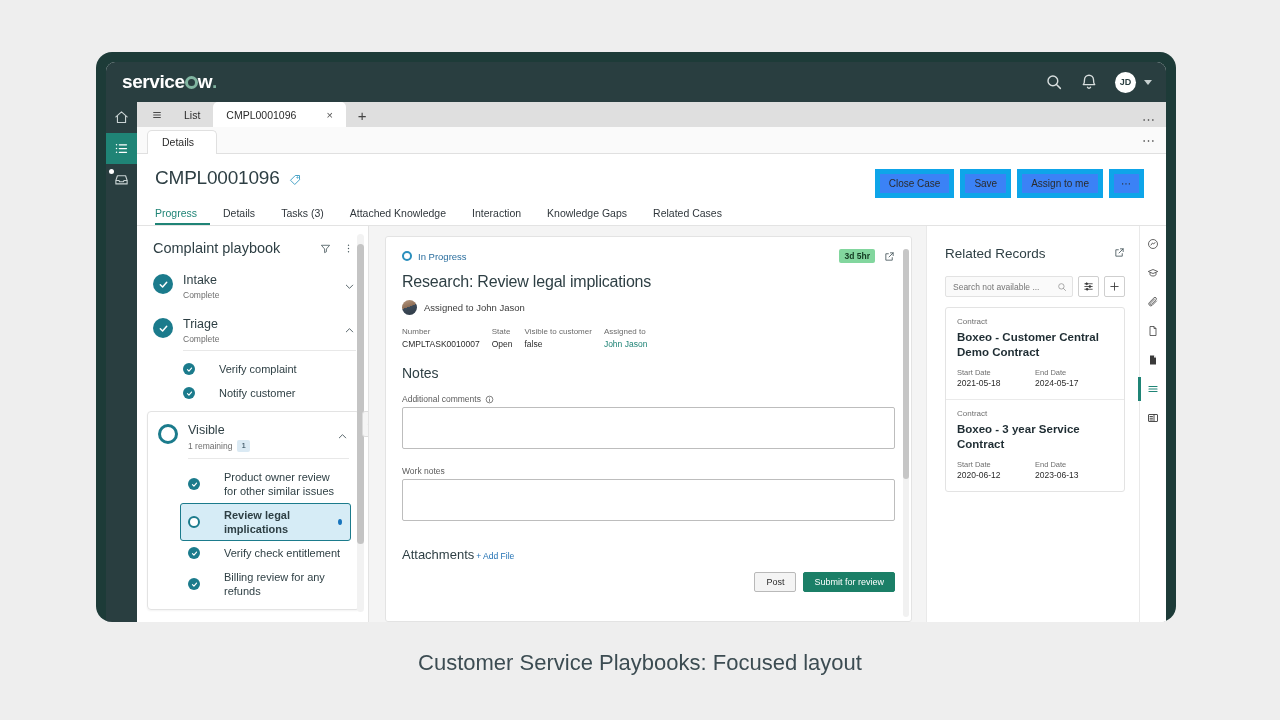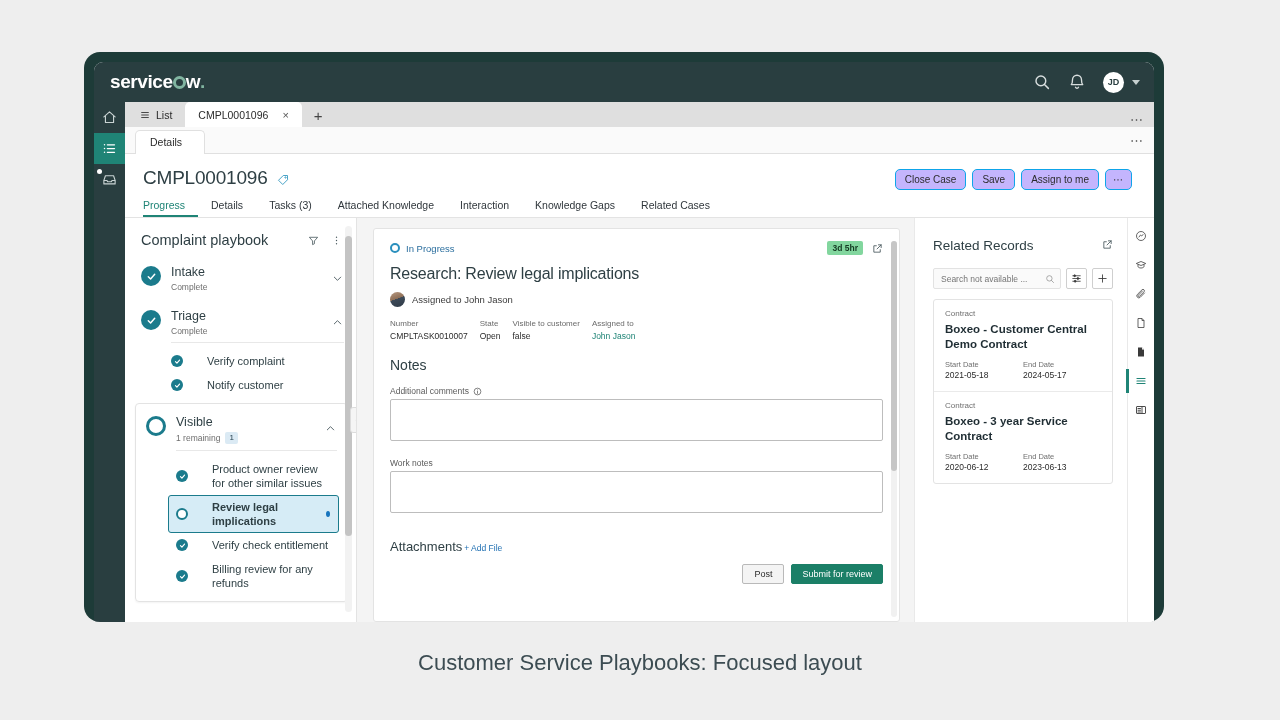--- a/index.html
+++ b/index.html
@@ -6,21 +6,21 @@
   html, body {
     width: 1280px; height: 720px;
     background: #eeeeee;
     font-family: "Liberation Sans", sans-serif;
     overflow: hidden;
   }
 
   
   #device-frame {
     position: absolute;
-    left: 84px; top: 52px;
+    left: 96px; top: 52px;
     width: 1080px; height: 570px;
     background: #1d3b38;
     border-radius: 16px;
     padding: 10px 10px 0 10px;
     overflow: hidden;
   }
   #app-window {
     position: relative;
     width: 100%; height: 100%;
     background: #ffffff;
@@ -69,21 +69,21 @@
   
   #content-col { flex: 1; display: flex; flex-direction: column; min-width: 0; }
 
   
   #tabstrip {
     height: 25px; background: #dfdfdf;
     display: flex; align-items: flex-end; position: relative;
     padding-left: 2px;
   }
   .tstrip-item {
-    height: 25px; display: flex; align-items: center; gap: 6px;
+    height: 25px; display: flex; align-items: center; gap: 22px;
     padding: 0 13px; font-size: 10.5px; color: #2b2b2b; cursor: pointer;
   }
   .tstrip-item.active { background: #fff; border-radius: 5px 5px 0 0; }
   .tclose { font-size: 11px; color: #555; margin-left: 8px; cursor:pointer;}
   .tplus { font-size: 15px; color: #444; padding: 0 12px; cursor:pointer; line-height: 22px;}
   #strip-dots { margin-left: auto; color: #4a4a4a; font-size: 13px; letter-spacing: 1px; padding-right: 10px; cursor:pointer;}
 
   
   #subtabrow {
     height: 27px; background: #fafafa; border-bottom: 1px solid #e0e0e0;
@@ -98,22 +98,22 @@
     margin-bottom: -1px;
   }
   #subtab-dots { margin-left: auto; color: #4a4a4a; font-size: 13px; letter-spacing: 1px; padding: 0 10px 5px 0; cursor:pointer;}
 
   
   #rec-header { padding: 13px 22px 0 18px; display: flex; align-items: flex-start; background:#fff;}
   #rec-title { font-size: 19px; color: #2e3f44; font-weight: normal; letter-spacing: -.2px; }
   #tag-icon { margin-left: 9px; margin-top: 5px; cursor: pointer; }
   #rec-actions { margin-left: auto; display: flex; gap: 6px; margin-top: 2px; }
   .abtn {
-    font-size: 10px; color: #2b2b2b; background: #c4b5fd;
-    border: 1px solid #0ea5e9; border-radius: 5px;
+    font-size: 10px; color: #2b2b2b; background: #3b82f6;
+    border: 5px solid #0ea5e9; border-radius: 0;
     padding: 4px 9px; cursor: pointer; white-space: nowrap;
   }
   .abtn.dots { padding: 4px 7px; letter-spacing: 1px; }
 
   
   #rec-tabs {
     display: flex; gap: 0; padding: 9px 0 0 18px;
     border-bottom: 1px solid #e3e3e3; background: #fff;
   }
   .rtab {

